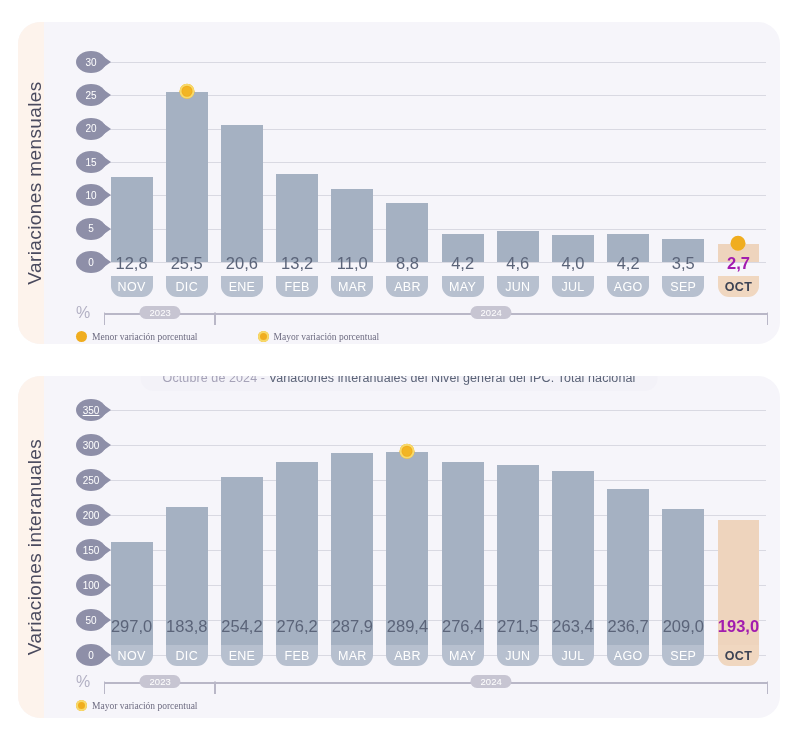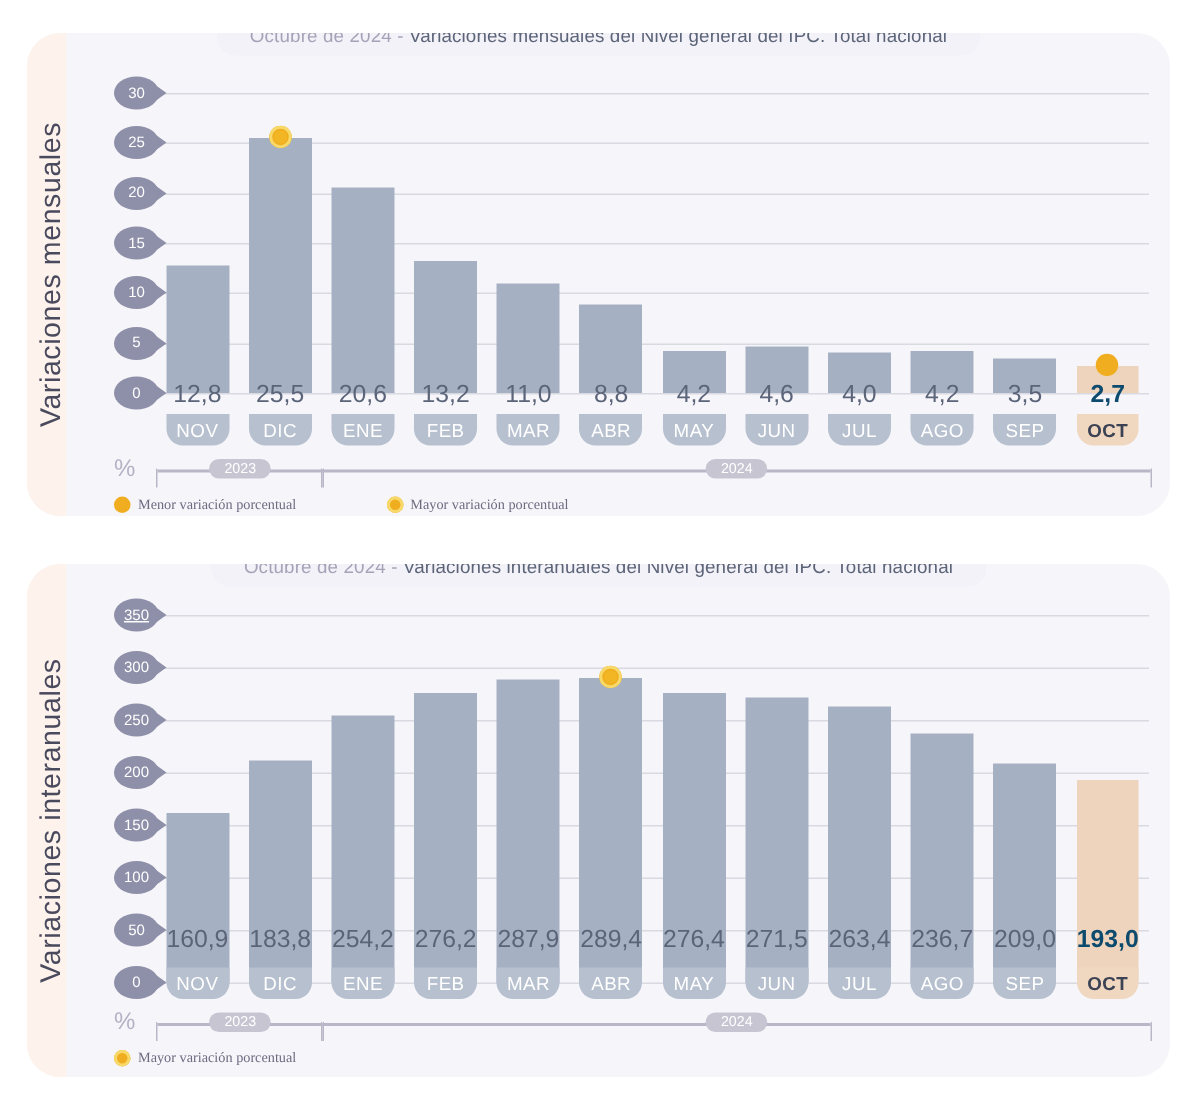--- a/index.html
+++ b/index.html
@@ -153,21 +153,21 @@
     display:flex;
     z-index:3;
     pointer-events:none;
   }
   .values div{
     flex:1 1 0;
     text-align:center;
     font-size:16.5px;
     color:#5b6479;
   }
-  .values div.strong{ color:#0c4a6e; font-weight:bold; }
+  .values div.strong{ color:#a21caf; font-weight:bold; }
 
   
   .months{
     position:absolute;
     left:86px;right:14px;
     display:flex;
     z-index:3;
   }
   .months .mcell{ flex:1 1 0; display:flex; justify-content:center; }
   .mpill{
@@ -241,23 +241,20 @@
   .lgdot.ring{
     background:#f0ad1f;
     box-shadow: inset 0 0 0 2px #f7d96a;
   }
 </style>
 </head>
 <body>
 
 <div class="card" id="card-monthly">
 
-  <div class="title-chip">
-    <span class="title-date">Octubre de 2024 - </span><span class="title-main">Variaciones mensuales del Nivel general del IPC. Total nacional</span>
-  </div>
 
   <div class="ytitle">
     <span>Variaciones mensuales</span>
   </div>
 
   <div class="plot" id="plot-monthly">
     <div id="grid-monthly">
         <div class="gridline" style="top: 200px;"></div>
         <div class="gridline" style="top: 166.667px;"></div>
         <div class="gridline" style="top: 133.333px;"></div>
@@ -465,21 +462,21 @@
         <div class="barcol">
           <div class="bar" style="height: 146.3px;"></div>
         </div>
         <div class="barcol">
           <div class="bar hl" style="height: 135.1px;"></div>
         </div>
       </div>
   </div>
 
   <div class="values" id="values-annual" style="left:86px;right:14px;top:241px;">
-      <div>160,9</div>
+      <div>297,0</div>
       <div>183,8</div>
       <div>254,2</div>
       <div>276,2</div>
       <div>287,9</div>
       <div>289,4</div>
       <div>276,4</div>
       <div>271,5</div>
       <div>263,4</div>
       <div>236,7</div>
       <div>209,0</div>

